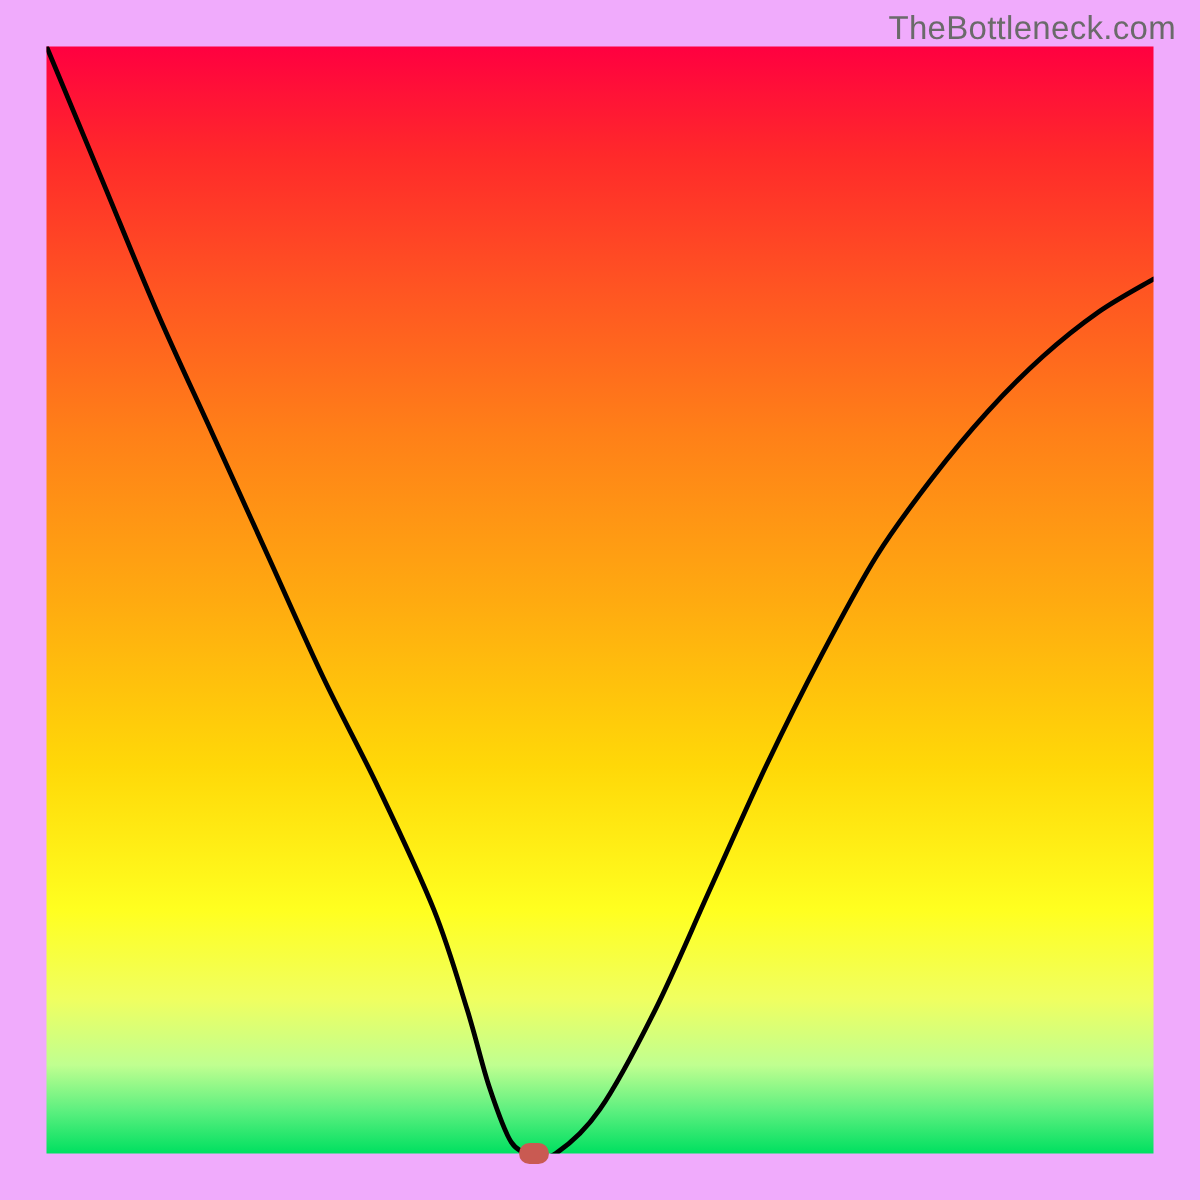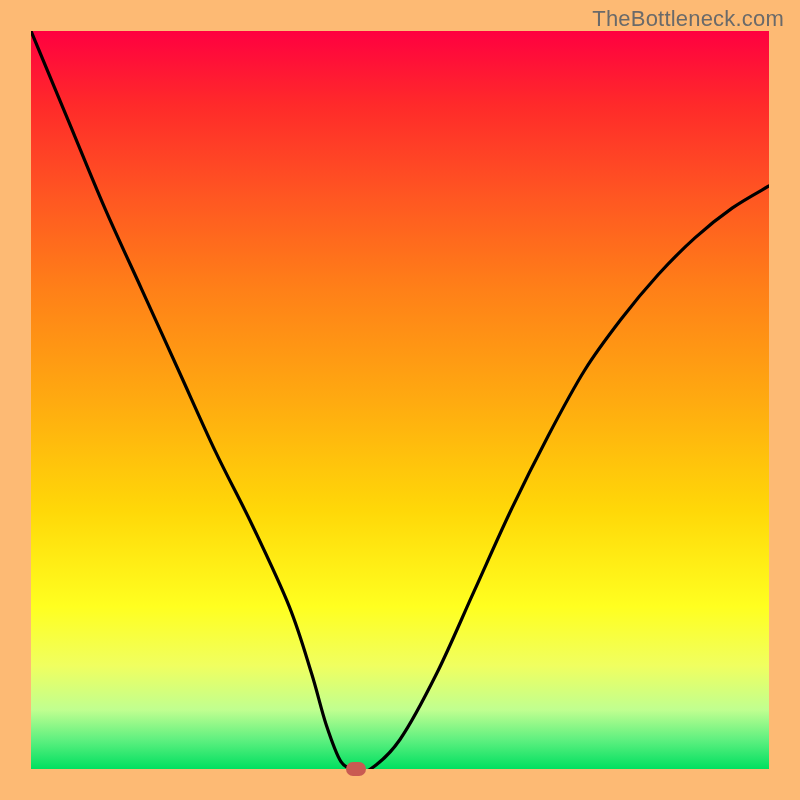--- a/index.html
+++ b/index.html
@@ -8,21 +8,21 @@
     width: 800px;
     height: 800px;
     background: #000;
     overflow: hidden;
     font-family: Arial, Helvetica, sans-serif;
   }
   .stage {
     position: relative;
     width: 800px;
     height: 800px;
-    background: #fdba74;
+    background: #f0abfc;
   }
   .plot-area {
     position: absolute;
     left: 31px;
     top: 31px;
     width: 738px;
     height: 738px;
     background: linear-gradient(
       to bottom,
       #ff0040 0%,

